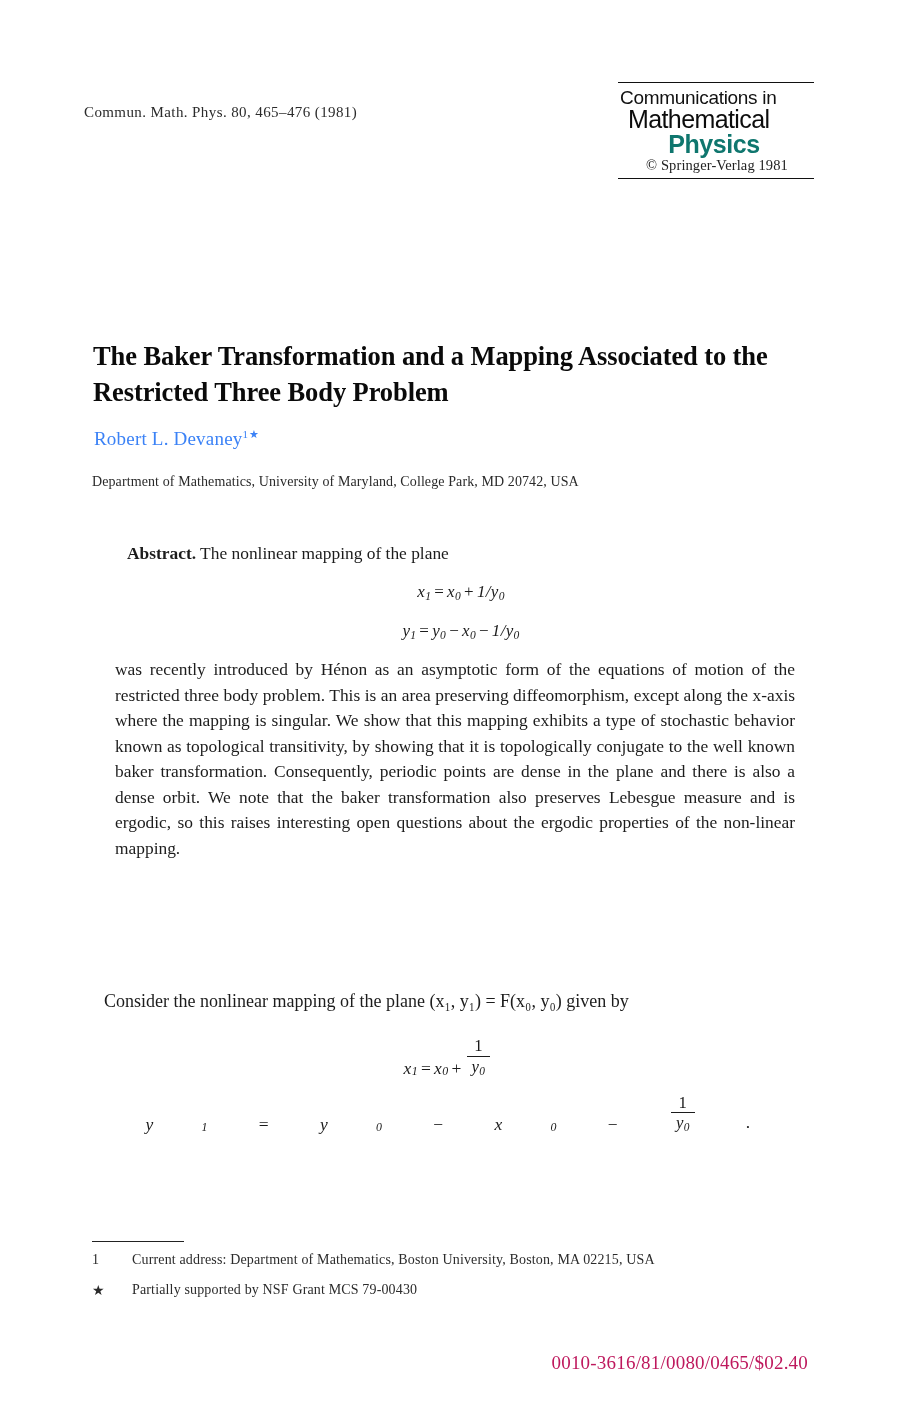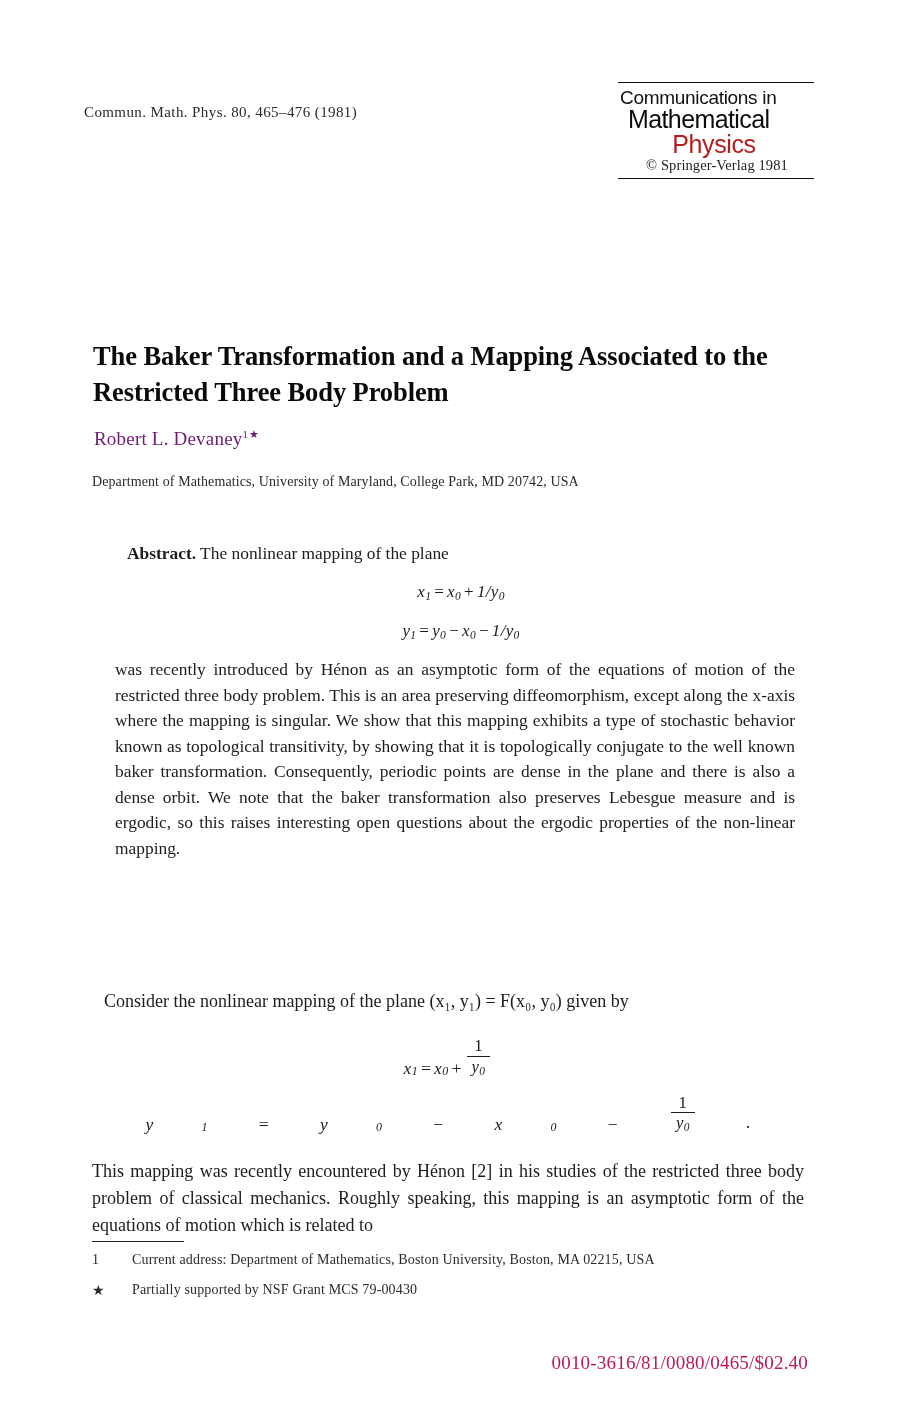--- a/index.html
+++ b/index.html
@@ -58,25 +58,25 @@
     font-weight: normal;
     font-size: 25px;
     line-height: 1.0;
     letter-spacing: -0.6px;
     color: #0c0c0c;
     text-align: left;
     margin-left: 10px;
   }
   .mast-line3 {
     font-family: "Liberation Sans", "DejaVu Sans", sans-serif;
-    font-weight: normal;
+    font-weight: bold;
     font-size: 25px;
     line-height: 1.0;
     letter-spacing: -0.4px;
-    color: #b91c1c;
+    color: #0f766e;
     text-align: center;
     margin-right: 4px;
   }
   .mast-copy {
     font-size: 14.5px;
     color: #222;
     text-align: center;
     margin-left: 2px;
     letter-spacing: 0.1px;
   }
@@ -92,21 +92,21 @@
     line-height: 1.38;
     letter-spacing: -0.1px;
     color: #0a0a0a;
   }
 
   .author {
     position: absolute;
     left: 94px;
     top: 428px;
     font-size: 19px;
-    color: #701a75;
+    color: #3b82f6;
     letter-spacing: 0.2px;
   }
   .author sup {
     font-size: 11px;
     vertical-align: super;
     letter-spacing: 1px;
   }
 
   .affiliation {
     position: absolute;
@@ -304,21 +304,20 @@
     </div>
     <div class="eq-frac-row second">
       y<sub>1</sub><span class="op">=</span>y<sub>0</sub><span class="op">−</span>x<sub>0</sub><span class="op">−</span>
       <span class="frac">
         <span class="num">1</span>
         <span class="den">y<sub>0</sub></span>
       </span><span class="eq-tail">.</span>
     </div>
   </div>
 
-  <div class="para" id="henon-para">This mapping was recently encountered by Hénon [2] in his studies of the restricted three body problem of classical mechanics. Roughly speaking, this mapping is an asymptotic form of the equations of motion which is related to</div>
 
   <div class="footnote-rule"></div>
 
   <div class="footnotes">
     <div class="fn-row">
       <span class="fn-mark">1</span>
       <span class="fn-text">Current address: Department of Mathematics, Boston University, Boston, MA 02215, USA</span>
     </div>
     <div class="fn-row">
       <span class="fn-mark">★</span>

